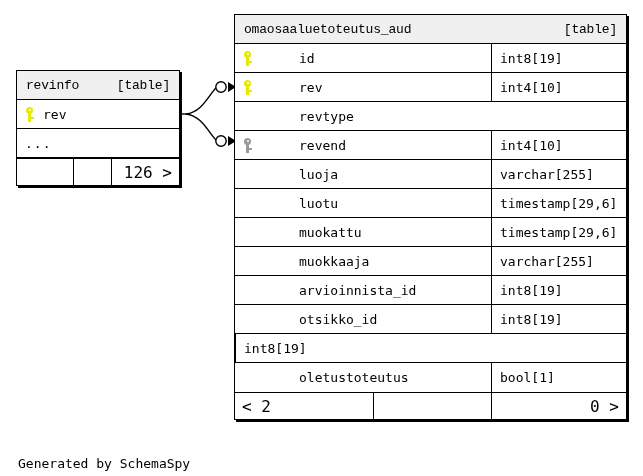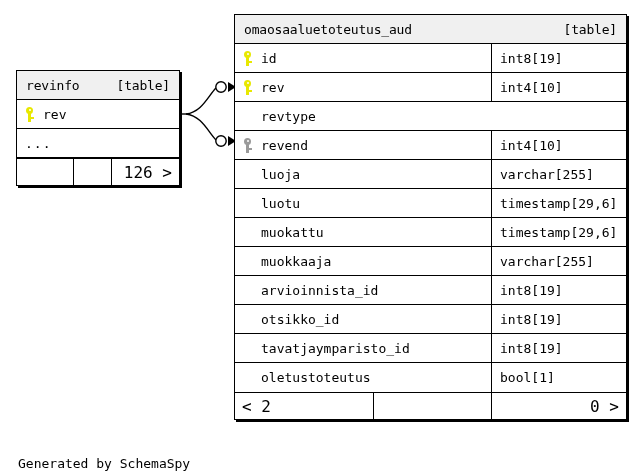--- a/index.html
+++ b/index.html
@@ -35,20 +35,21 @@
     align-items: center;
     justify-content: space-between;
     background: #f0f0f0;
     border-bottom: 1px solid #000000;
     box-sizing: border-box;
     height: 29px;
     padding: 0 9px 0 9px;
     font-size: 13px;
     color: #000000;
     white-space: nowrap;
+    font-family: Liberation Mono, monospace;
   }
   .ent-header .title { letter-spacing: -0.2px; }
   .ent-header .tag { letter-spacing: -0.2px; }
 
   .ent-row {
     display: flex;
     align-items: stretch;
     border-bottom: 1px solid #000000;
     box-sizing: border-box;
     height: 29px;
@@ -144,21 +145,21 @@
   .ent-footer .fcell + .fcell { border-left: 1px solid #000000; }
   .fcell.left  { justify-content: flex-start; padding-left: 7px; }
   .fcell.right { justify-content: flex-end;  padding-right: 7px; }
 
   
   #entity-main {
     left: 234px;
     top: 14px;
     width: 393px;
   }
-  #entity-main .cell-name { width: 256px; min-width: 256px; }
+  #entity-main .cell-name { width: 256px; min-width: 256px; gap: 38px; }
   #entity-main .cell-type { flex: 1; }
   #entity-main .ent-footer .fcell.f1 { width: 138px; min-width: 138px; }
   #entity-main .ent-footer .fcell.f2 { width: 118px; min-width: 118px; }
   #entity-main .ent-footer .fcell.f3 { flex: 1; }
 
   
   #entity-rev {
     left: 16px;
     top: 70px;
     width: 164px;
@@ -328,24 +329,20 @@
           <div class="cell-type">int8[19]</div>
         </div>
         <div class="ent-row">
           <div class="cell-name">
             <span class="keyslot"></span>
             <span>otsikko_id</span>
           </div>
           <div class="cell-type">int8[19]</div>
         </div>
         <div class="ent-row">
-          <div class="cell-name">
-            <span class="keyslot"></span>
-            <span>tavatjaymparisto_id</span>
-          </div>
           <div class="cell-type">int8[19]</div>
         </div>
         <div class="ent-row">
           <div class="cell-name">
             <span class="keyslot"></span>
             <span>oletustoteutus</span>
           </div>
           <div class="cell-type">bool[1]</div>
         </div>
       </div>

